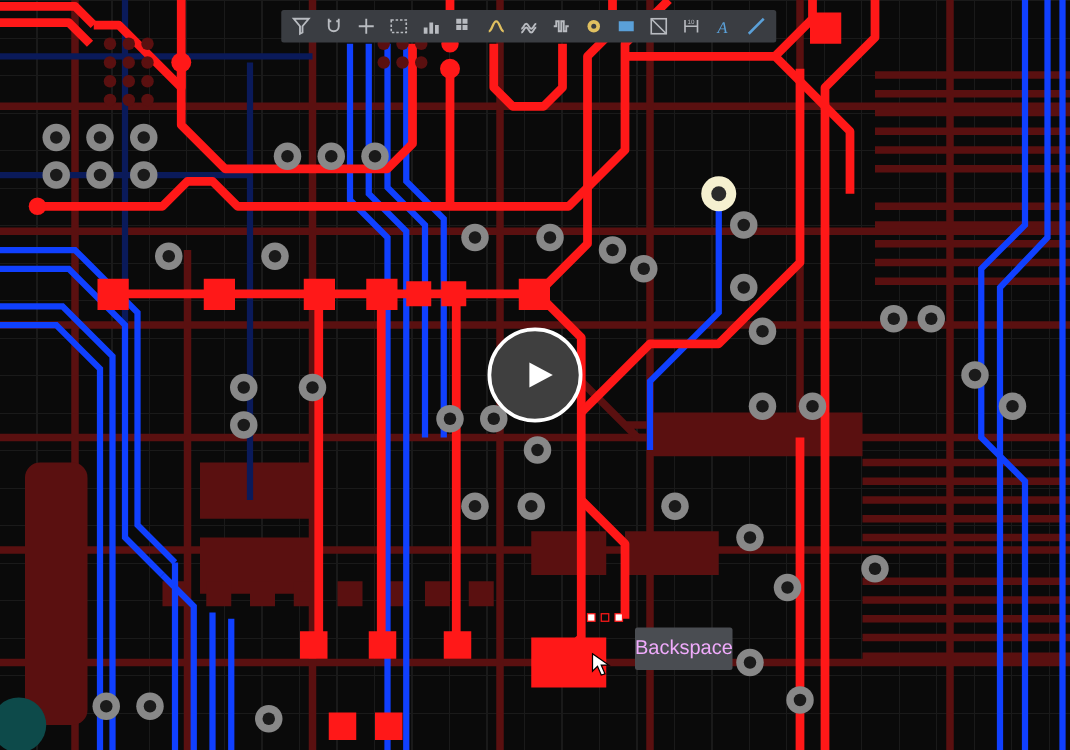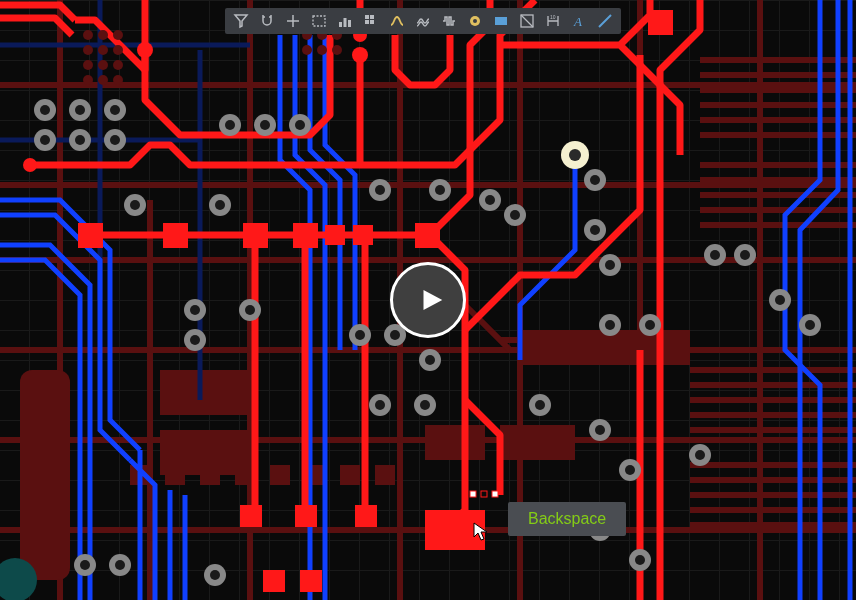--- a/index.html
+++ b/index.html
@@ -5,21 +5,21 @@
 *{margin:0;padding:0;box-sizing:border-box}
 body{background:#000;font-family:Arial,sans-serif;overflow:hidden;width:856px;height:600px;position:relative}
 .canvas{position:absolute;inset:0;background:#0a0a0a}
 .grid{position:absolute;inset:0;background-image:repeating-linear-gradient(0deg,transparent,transparent 29px,#1a1a1a 29px,#1a1a1a 30px),repeating-linear-gradient(90deg,transparent,transparent 29px,#1a1a1a 29px,#1a1a1a 30px)}
 svg.pcb{position:absolute;inset:0;width:100%;height:100%}
 .toolbar{position:absolute;top:8px;left:225px;height:26px;background:#3a3d42;display:flex;align-items:center;padding:0 4px;gap:2px;border-radius:2px}
 .tool{width:24px;height:22px;display:flex;align-items:center;justify-content:center;color:#b8bbc0;cursor:pointer;border-radius:2px}
 .tool svg{width:16px;height:16px}
 .play-btn{position:absolute;left:390px;top:262px;width:76px;height:76px;border-radius:50%;background:#3f3f3f;border:3px solid #fff;display:flex;align-items:center;justify-content:center;cursor:pointer}
 .play-btn svg{width:30px;height:30px;fill:#fff;margin-left:5px}
-.tooltip{position:absolute;left:508px;top:502px;background:#4a4d52;color:#84cc16;padding:8px 20px;font-size:16px;border-radius:2px}
+.tooltip{position:absolute;left:508px;top:502px;background:#4a4d52;color:#f0abfc;padding:8px 0;font-size:16px;border-radius:2px}
 .cursor{position:absolute;left:473px;top:522px;pointer-events:none}
 .cursor svg{width:16px;height:20px}
 </style>
 </head>
 <body>
 
 <div class="canvas">
   <div class="grid"></div>
 
   <svg class="pcb" viewBox="0 0 856 600">

